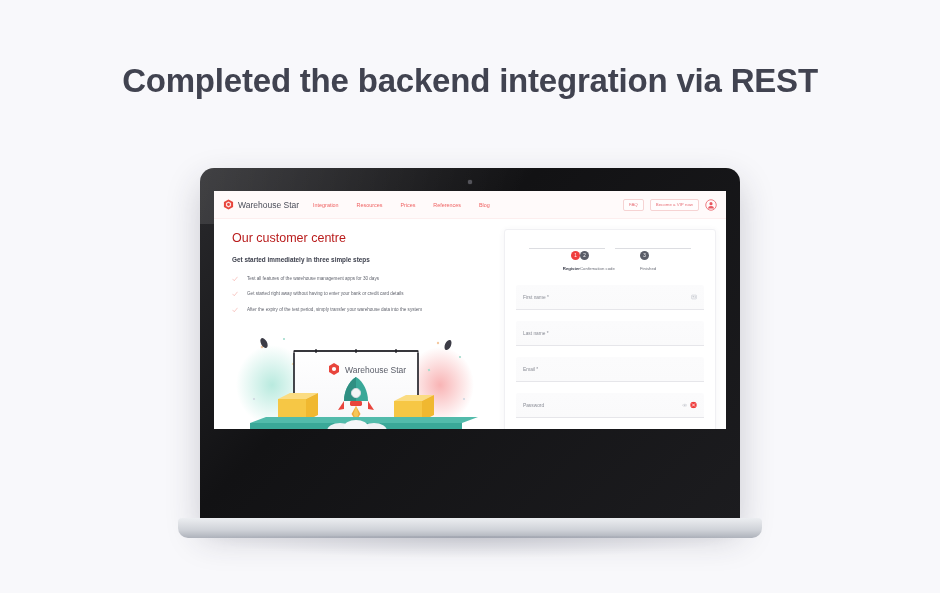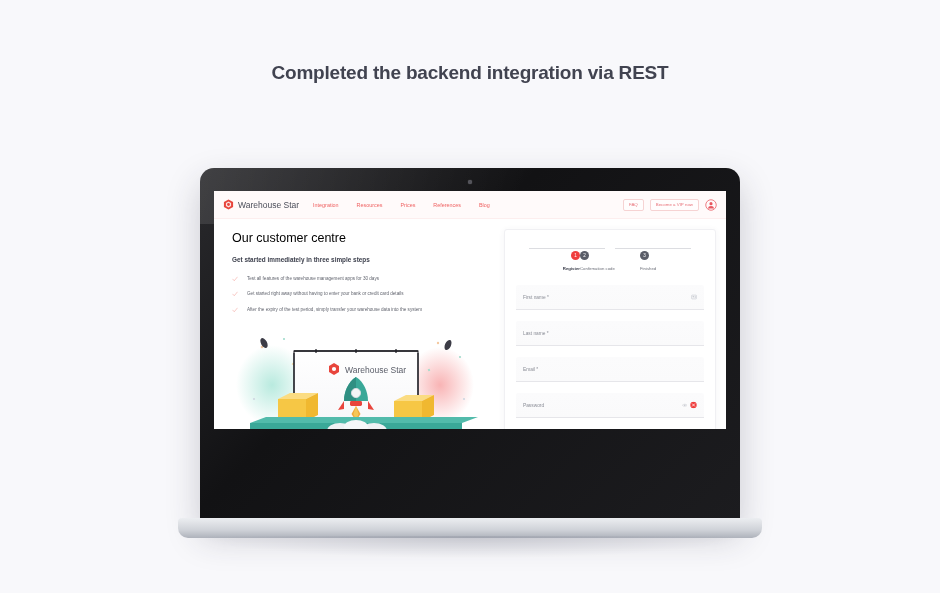--- a/index.html
+++ b/index.html
@@ -15,21 +15,21 @@
     position: relative;
   }
 
   
   .page-headline {
     position: absolute;
     top: 62px;
     left: 0;
     width: 940px;
     text-align: center;
-    font-size: 19px;
+    font-size: 33px;
     font-weight: bold;
     color: #414350;
     letter-spacing: -0.2px;
   }
 
   
   .laptop {
     position: absolute;
     left: 196px;
     top: 168px;
@@ -182,21 +182,21 @@
     box-sizing: border-box;
   }
   .right-col {
     width: 222px;
     padding: 10px 10px 0 0;
     box-sizing: border-box;
   }
 
   .h1 {
     font-size: 12.5px;
-    color: #000000;
+    color: #b91c1c;
     margin: 0 0 11px 0;
     font-weight: normal;
   }
   .h2 {
     font-size: 6.4px;
     color: #3d404d;
     font-weight: bold;
     margin: 0 0 12px 0;
   }
 

